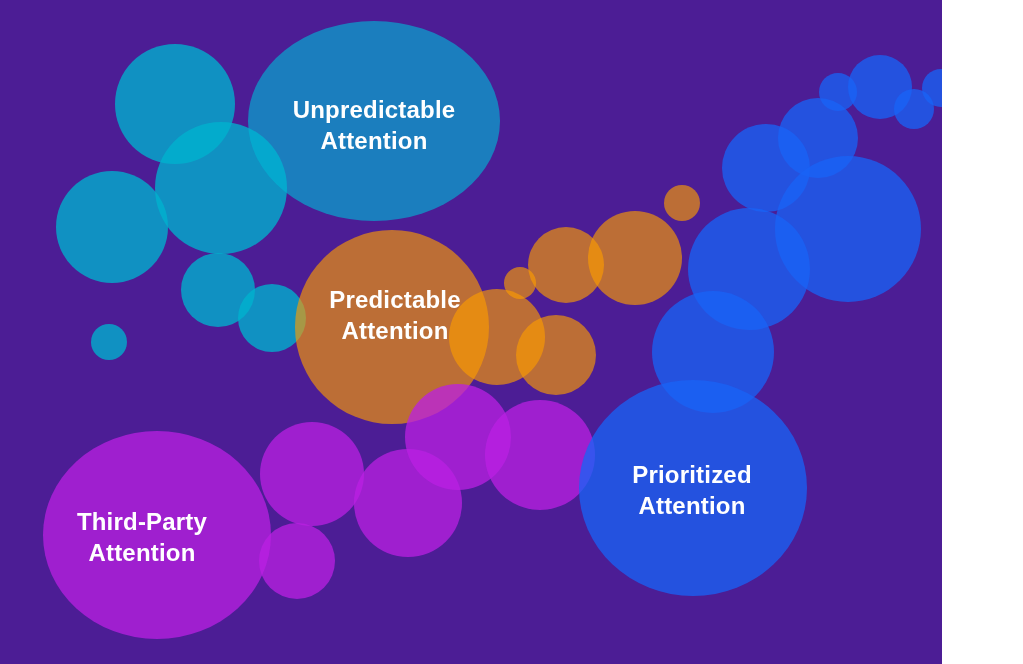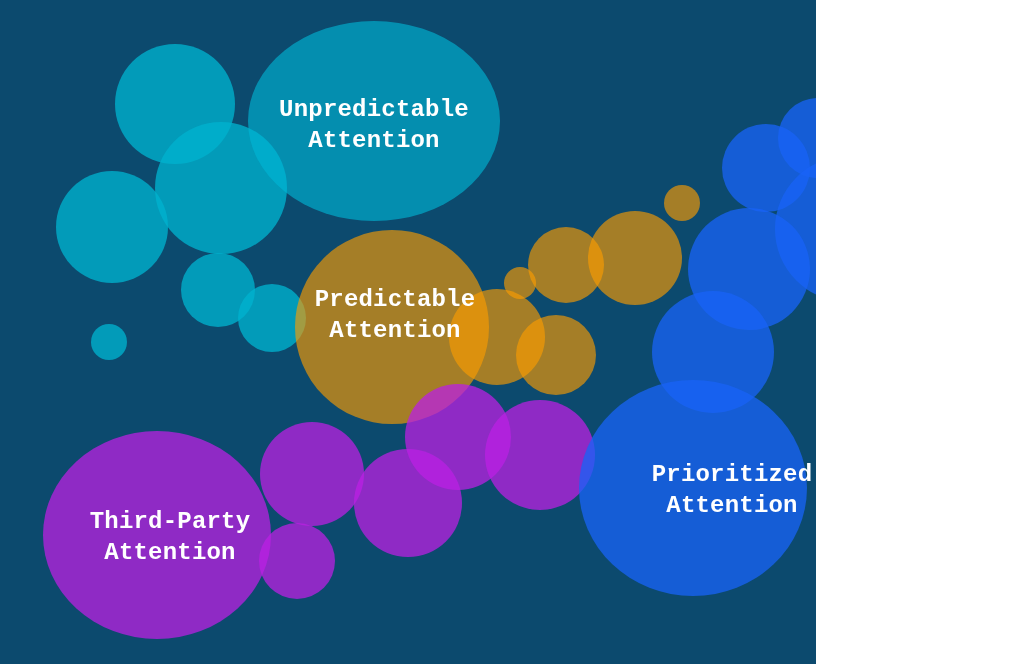--- a/index.html
+++ b/index.html
@@ -3,25 +3,24 @@
 <meta charset="utf-8">
 <style>
   html, body {
     margin: 0;
     padding: 0;
     background: #ffffff;
     font-family: "Liberation Sans", "DejaVu Sans", sans-serif;
   }
   .canvas {
     position: relative;
-    width: 816px;
+    width: 942px;
     height: 664px;
-    background: #0c4a6e;
+    background: #4c1d95;
     overflow: hidden;
-    font-family: Liberation Mono, monospace;
   }
   .bubble-svg {
     position: absolute;
     left: 0;
     top: 0;
     display: block;
   }
   .bubble-label {
     position: absolute;
     transform: translate(-50%, -50%);
@@ -73,18 +72,18 @@
         <ellipse cx="693" cy="488" rx="114" ry="108" fill="rgba(25, 99, 246, 0.77)"></ellipse>
       </g>
   </svg>
 
   <div class="bubble-label" style="left: 374px; top: 125px; color: rgb(255, 255, 255);">Unpredictable
 Attention</div>
 
   <div class="bubble-label" style="left: 395px; top: 315px; color: rgb(255, 255, 255);">Predictable
 Attention</div>
 
-  <div class="bubble-label" style="left: 170px; top: 537px; color: rgb(255, 255, 255);">Third-Party
+  <div class="bubble-label" style="left: 142px; top: 537px; color: rgb(255, 255, 255);">Third-Party
 Attention</div>
 
-  <div class="bubble-label" style="left: 732px; top: 490px; color: rgb(255, 255, 255);">Prioritized
+  <div class="bubble-label" style="left: 692px; top: 490px; color: rgb(255, 255, 255);">Prioritized
 Attention</div>
 </div>
 
 </body></html>

